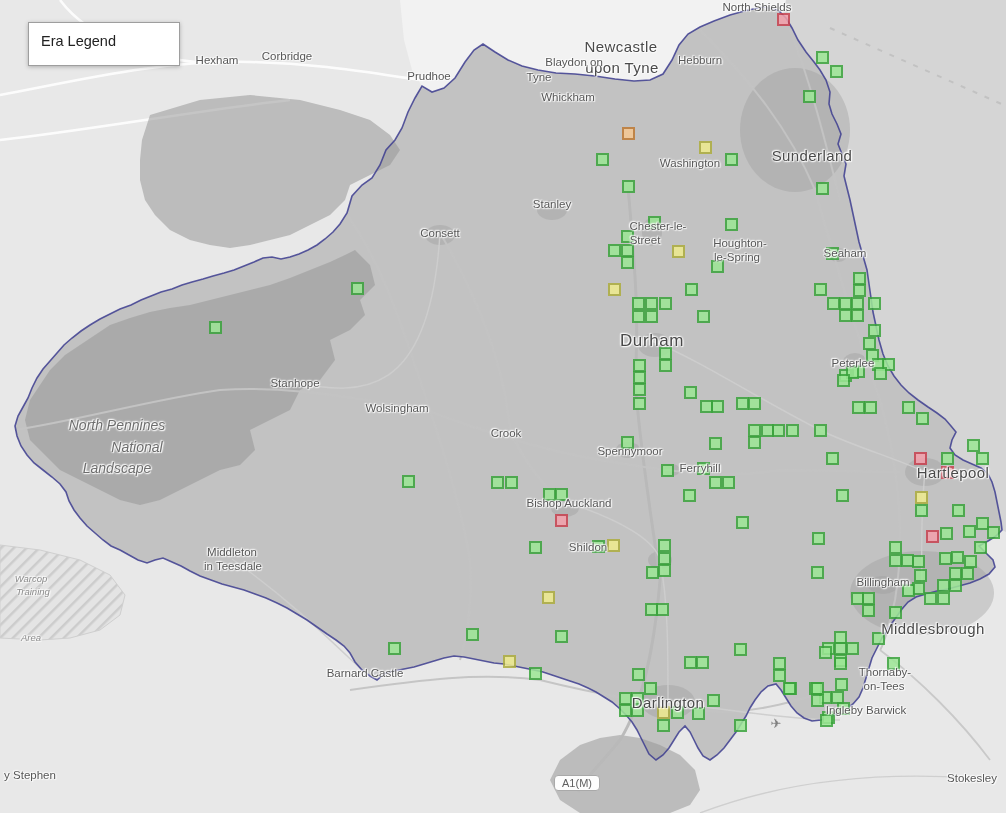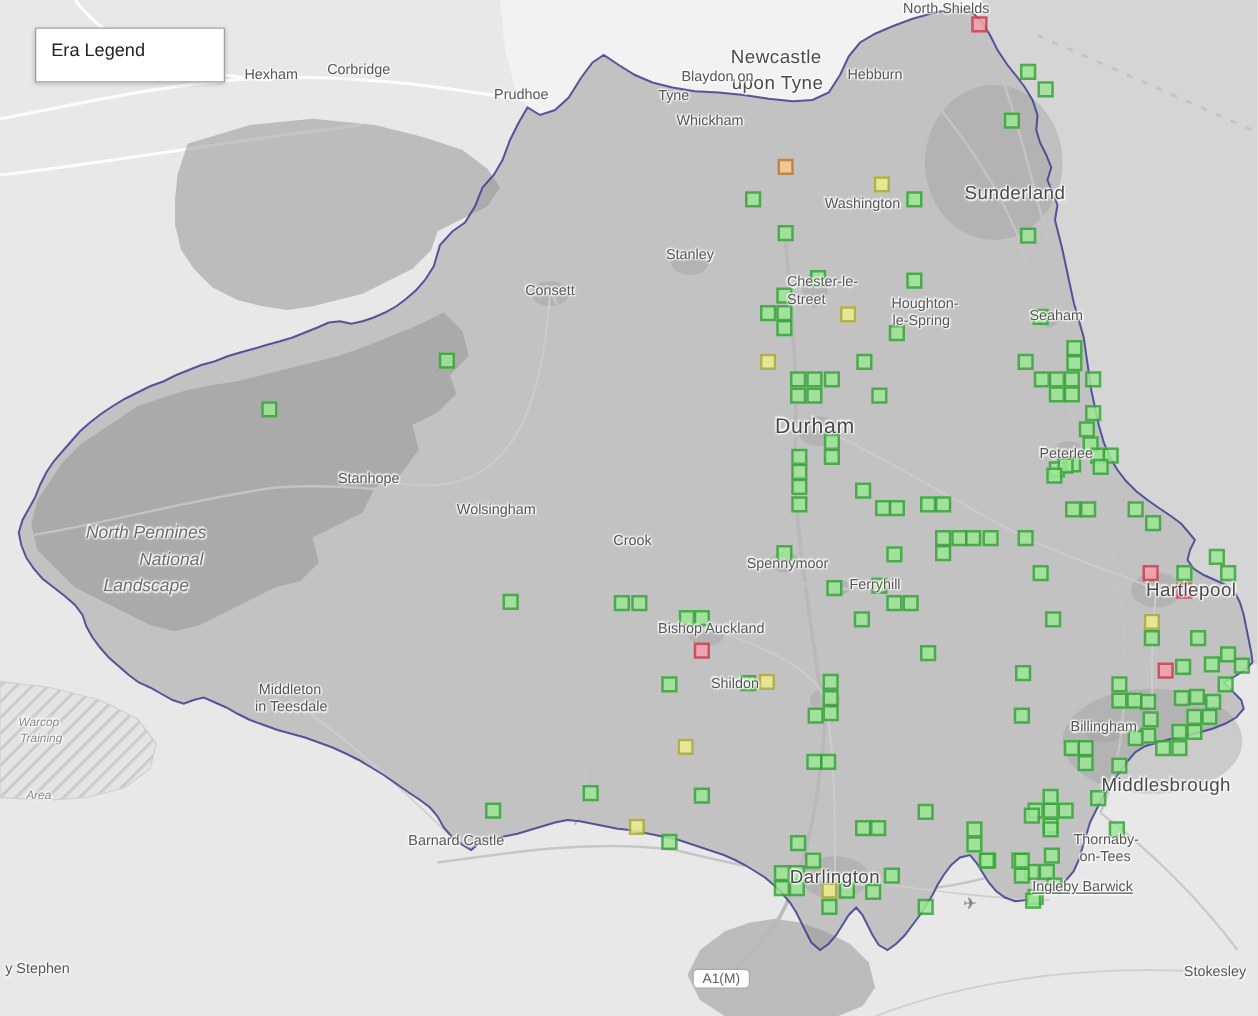--- a/index.html
+++ b/index.html
@@ -289,21 +289,21 @@
       <span class="map-label label-city" style="left: 621px; top: 46px;">Newcastle</span>
       <span class="map-label label-city" style="left: 622px; top: 67px;">upon Tyne</span>
       <span class="map-label label-city" style="left: 812px; top: 155px;">Sunderland</span>
       <span class="map-label label-big" style="left: 652px; top: 341px;">Durham</span>
       <span class="map-label label-city" style="left: 953px; top: 472px;">Hartlepool</span>
       <span class="map-label label-city" style="left: 933px; top: 628px;">Middlesbrough</span>
       <span class="map-label label-city" style="left: 668px; top: 702px;">Darlington</span>
       <span class="map-label label-town" style="left: 757px; top: 7px;">North Shields</span>
       <span class="map-label label-town" style="left: 217px; top: 60px;">Hexham</span>
       <span class="map-label label-town" style="left: 287px; top: 56px;">Corbridge</span>
-      <span class="map-label label-town" style="left: 417px; top: 76px;">Prudhoe</span>
+      <span class="map-label label-town" style="left: 429px; top: 76px;">Prudhoe</span>
       <span class="map-label label-town" style="left: 538px; top: 62px; margin-left: 36px;">Blaydon on</span>
       <span class="map-label label-town" style="left: 539px; top: 77px;">Tyne</span>
       <span class="map-label label-town" style="left: 700px; top: 60px;">Hebburn</span>
       <span class="map-label label-town" style="left: 568px; top: 97px;">Whickham</span>
       <span class="map-label label-town" style="left: 690px; top: 163px;">Washington</span>
       <span class="map-label label-town" style="left: 552px; top: 204px;">Stanley</span>
       <span class="map-label label-town" style="left: 440px; top: 233px;">Consett</span>
       <span class="map-label label-town" style="left: 650px; top: 226px; margin-left: 8px;">Chester-le-</span>
       <span class="map-label label-town" style="left: 645px; top: 240px;">Street</span>
       <span class="map-label label-town" style="left: 740px; top: 243px;">Houghton-</span>
@@ -316,21 +316,21 @@
       <span class="map-label label-town" style="left: 630px; top: 451px;">Spennymoor</span>
       <span class="map-label label-town" style="left: 700px; top: 468px;">Ferryhill</span>
       <span class="map-label label-town" style="left: 569px; top: 503px;">Bishop Auckland</span>
       <span class="map-label label-town" style="left: 588px; top: 547px;">Shildon</span>
       <span class="map-label label-town" style="left: 232px; top: 552px;">Middleton</span>
       <span class="map-label label-town" style="left: 233px; top: 566px;">in Teesdale</span>
       <span class="map-label label-town" style="left: 365px; top: 673px;">Barnard Castle</span>
       <span class="map-label label-town" style="left: 883px; top: 582px;">Billingham</span>
       <span class="map-label label-town" style="left: 885px; top: 672px;">Thornaby-</span>
       <span class="map-label label-town" style="left: 884px; top: 686px;">on-Tees</span>
-      <span class="map-label label-town" style="left: 866px; top: 710px; text-decoration: underline;">Ingleby Barwick</span>
+      <span class="map-label label-town" style="left: 866px; top: 710px;">Ingleby Barwick</span>
       <span class="map-label label-town" style="left: 30px; top: 775px;">y Stephen</span>
       <span class="map-label label-town" style="left: 972px; top: 778px;">Stokesley</span>
       <span class="map-label label-area" style="left: 117px; top: 425px;">North Pennines</span>
       <span class="map-label label-area" style="left: 117px; top: 447px; padding-left: 40px;">National</span>
       <span class="map-label label-area" style="left: 117px; top: 468px;">Landscape</span>
       <span class="map-label label-tiny" style="left: 31px; top: 578px;">Warcop</span>
       <span class="map-label label-tiny" style="left: 33px; top: 591px;">Training</span>
       <span class="map-label label-tiny" style="left: 31px; top: 604px; margin-top: 33px;">Area</span>
       <span class="map-label label-icon" style="left: 776px; top: 723px;">✈</span>
     </div>

